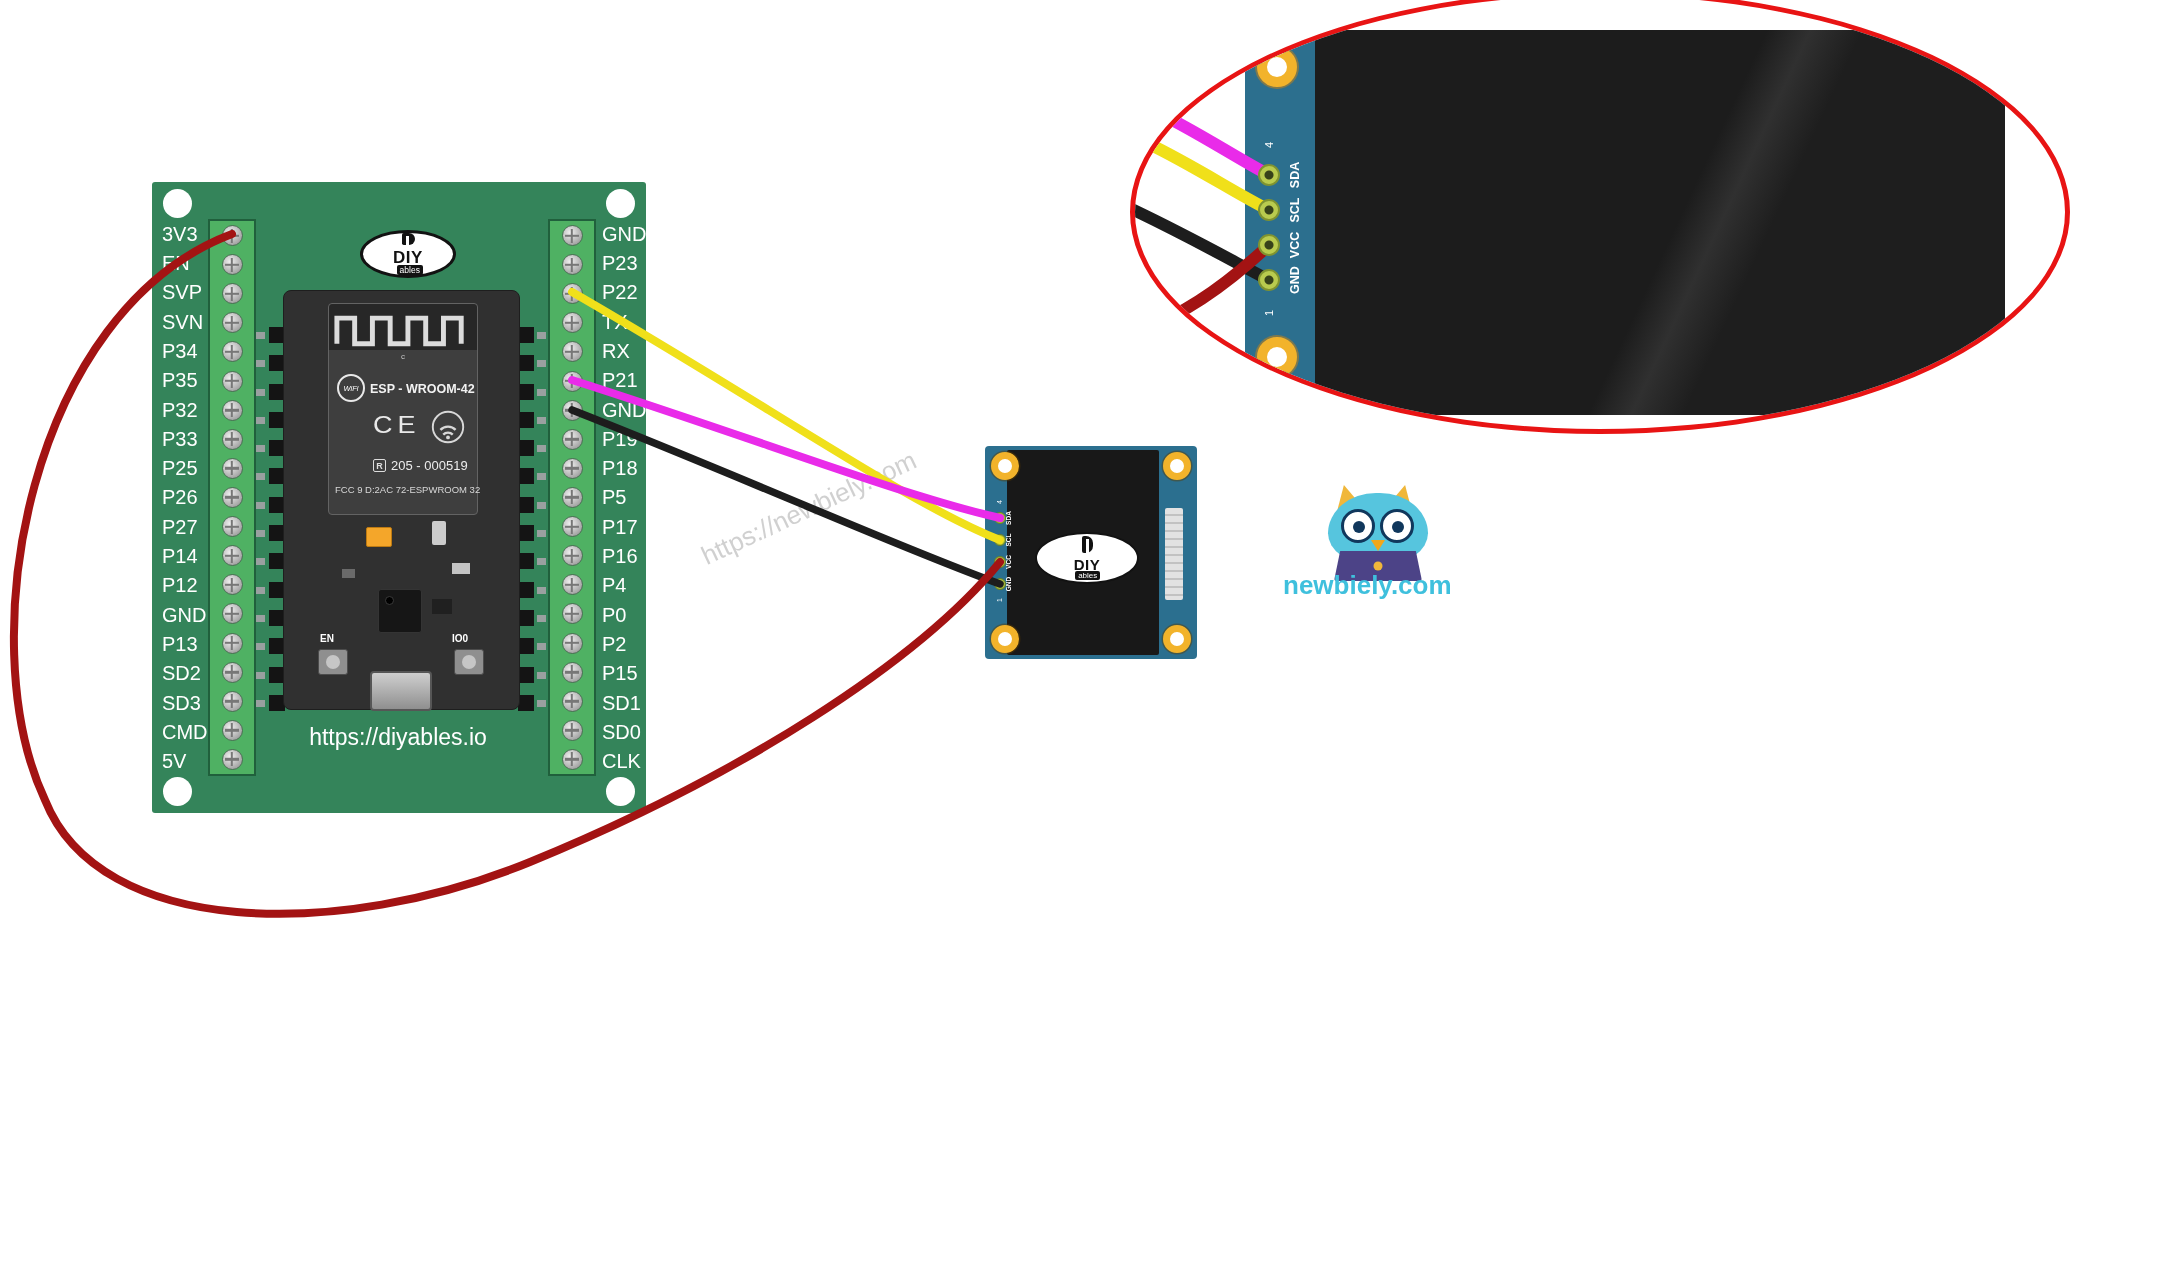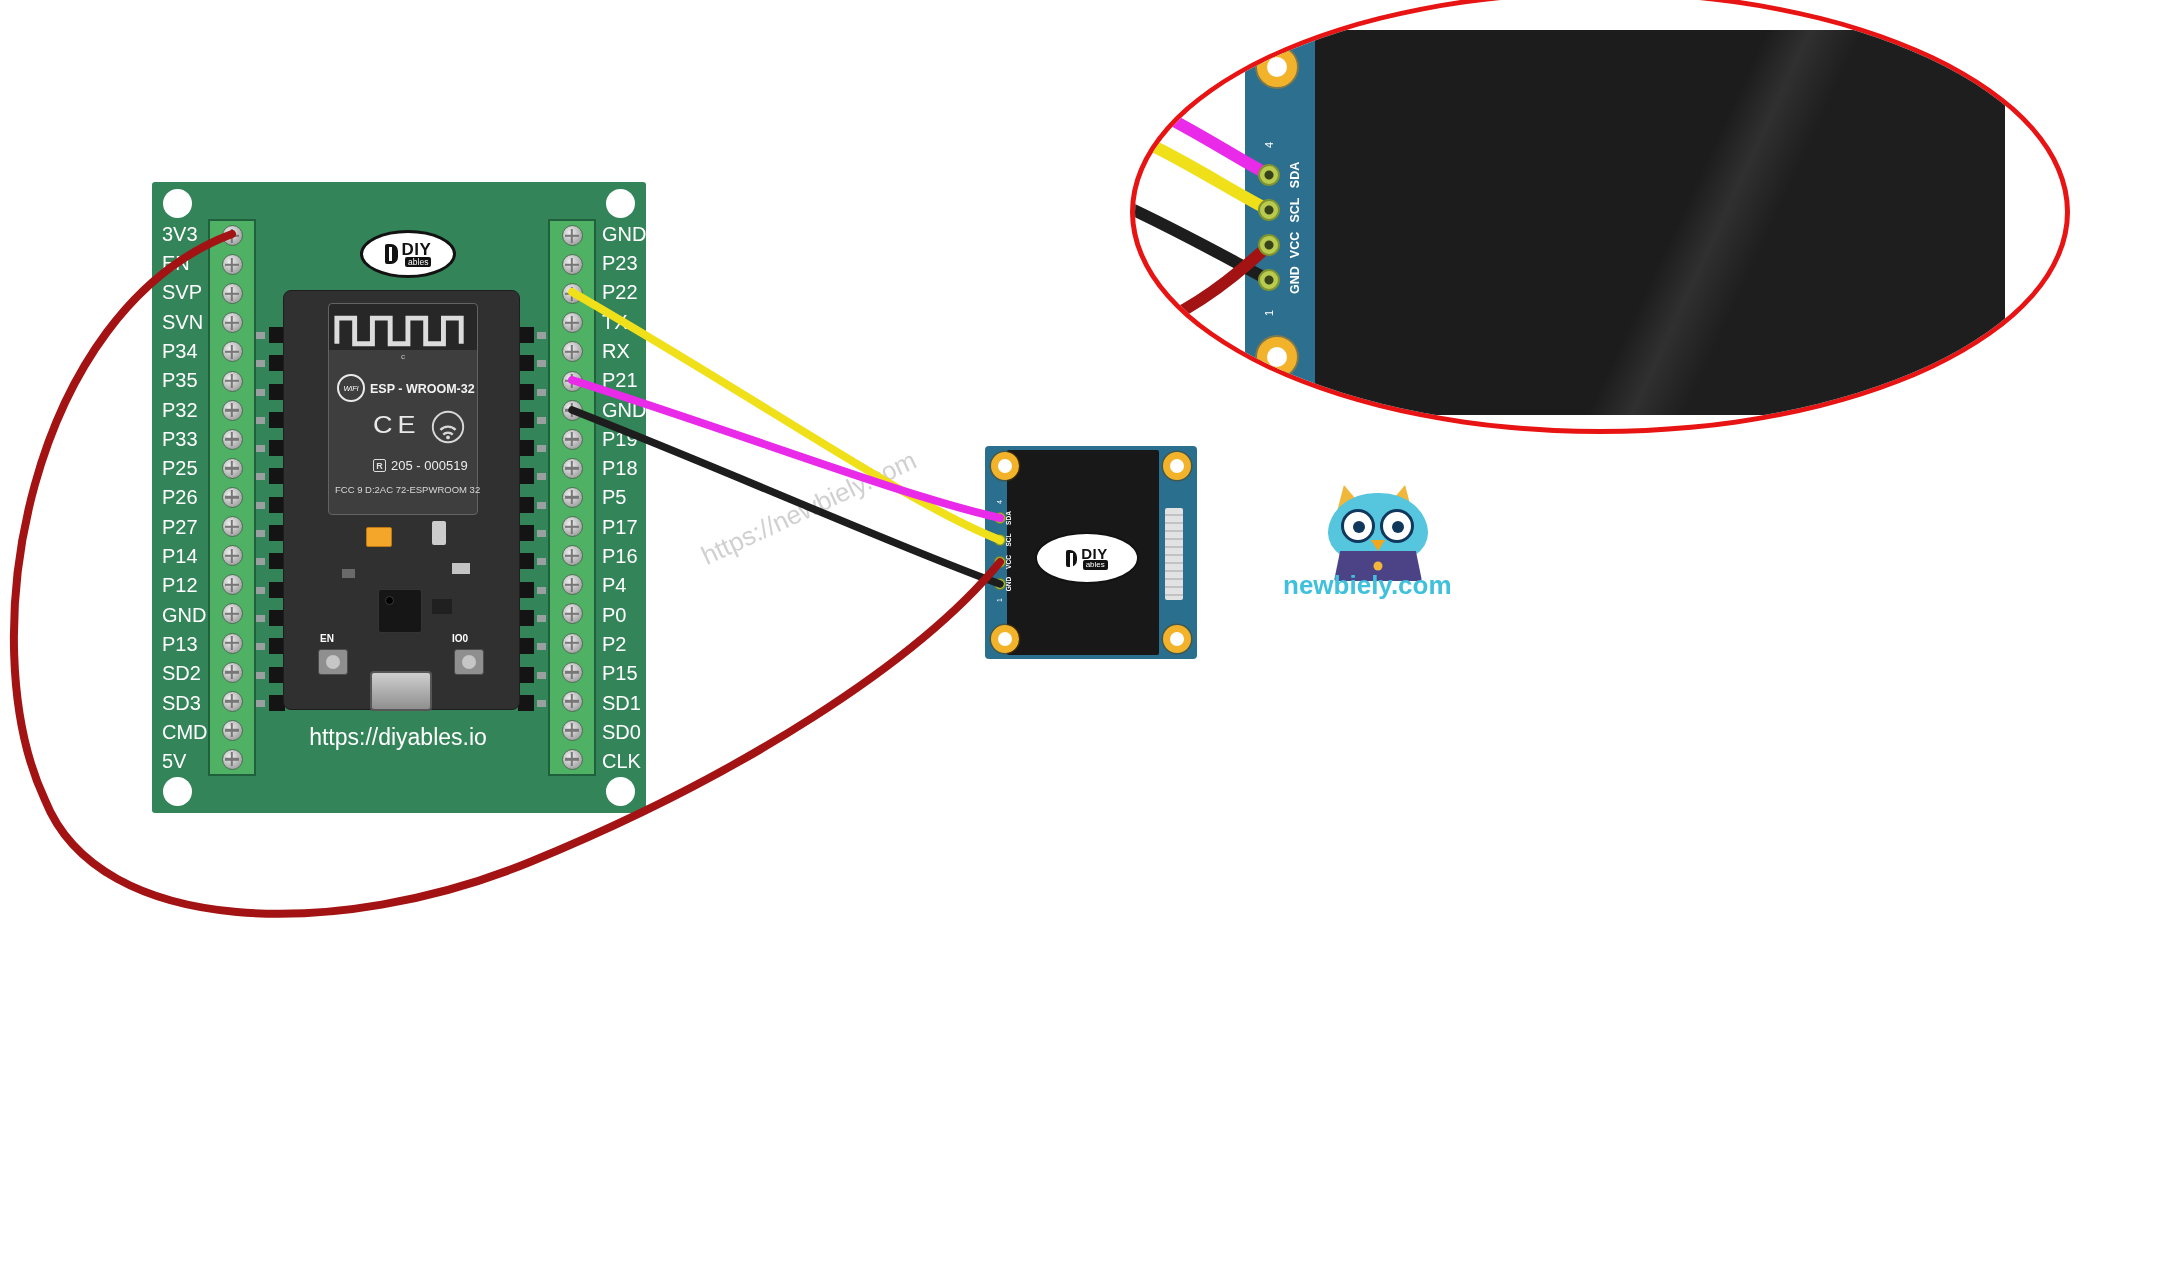--- a/index.html
+++ b/index.html
@@ -79,21 +79,21 @@
                 transform:translate(-50%,-50%); border-radius:50%; background:#c6c6c6; }
   .btn-en { left:34px; top:358px; } .btn-io { left:170px; top:358px; }
   .btn-label { position:absolute; font-size:10px; font-weight:bold; color:#fff; }
   .lbl-en { left:36px; top:342px; } .lbl-io { left:168px; top:342px; }
   .usb { position:absolute; left:86px; top:380px; width:62px; height:40px;
          background:linear-gradient(180deg,#cfcfcf,#8f8f8f); border:2px solid #565656;
          border-radius:4px; box-sizing:border-box; }
 
   
   .diy-logo { position:absolute; display:flex; align-items:center; justify-content:center; gap:4px;
-              background:#fff; border:3px solid #121212; border-radius:50%; box-sizing:border-box; }
+              background:#fff; border:3px solid #121212; border-radius:50%; box-sizing:border-box;flex-direction:column; }
   .board-logo { left:208px; top:48px; width:96px; height:48px; }
   .logo-glyph { width:13px; height:20px; background:#121212; border-radius:2px 7px 7px 2px; position:relative; }
   .logo-glyph::after { content:""; position:absolute; left:4px; top:3px; width:3px; height:14px; background:#fff; }
   .logo-txt { display:flex; flex-direction:column; align-items:flex-end; }
   .logo-diy { font-size:17px; font-weight:800; color:#121212; line-height:1; letter-spacing:.5px; }
   .logo-ables { background:#121212; color:#fff; font-size:8.5px; line-height:1.2;
                 padding:0 3px; border-radius:2px; margin-top:-1px; }
   .board-url { position:absolute; left:96px; top:542px; width:300px; text-align:center;
                font-size:23px; color:#ffffff; }
 
@@ -282,21 +282,21 @@
 
     <div class="esp-module">
       <div class="shield">
         <div class="antenna">
           <svg width="148" height="46" viewBox="0 0 150 46">
             <path d="M8 40 V14 H26 V40 H44 V14 H62 V40 H80 V14 H98 V40 H116 V14 H134 V40" stroke="#dcdcdc" stroke-width="5" fill="none"></path>
           </svg>
         </div>
         <div class="topmark">c</div>
         <div class="wifi-badge">WiFi</div>
-        <div class="mod-name">ESP - WROOM-32</div>
+        <div class="mod-name">ESP - WROOM-42</div>
         <div class="ce-mark">CE</div>
         <div class="cert-circ">
           <svg width="38" height="38" viewBox="0 0 40 40">
             <circle cx="20" cy="20" r="16" stroke="#d8d8d8" stroke-width="2" fill="none"></circle>
             <path d="M12 23 a11 11 0 0 1 16 0" stroke="#d8d8d8" stroke-width="2.5" fill="none"></path>
             <path d="M15 28 a7 7 0 0 1 10 0" stroke="#d8d8d8" stroke-width="2.5" fill="none"></path>
             <circle cx="20" cy="31" r="2" fill="#d8d8d8"></circle>
           </svg>
         </div>
         <div class="reg-row">

